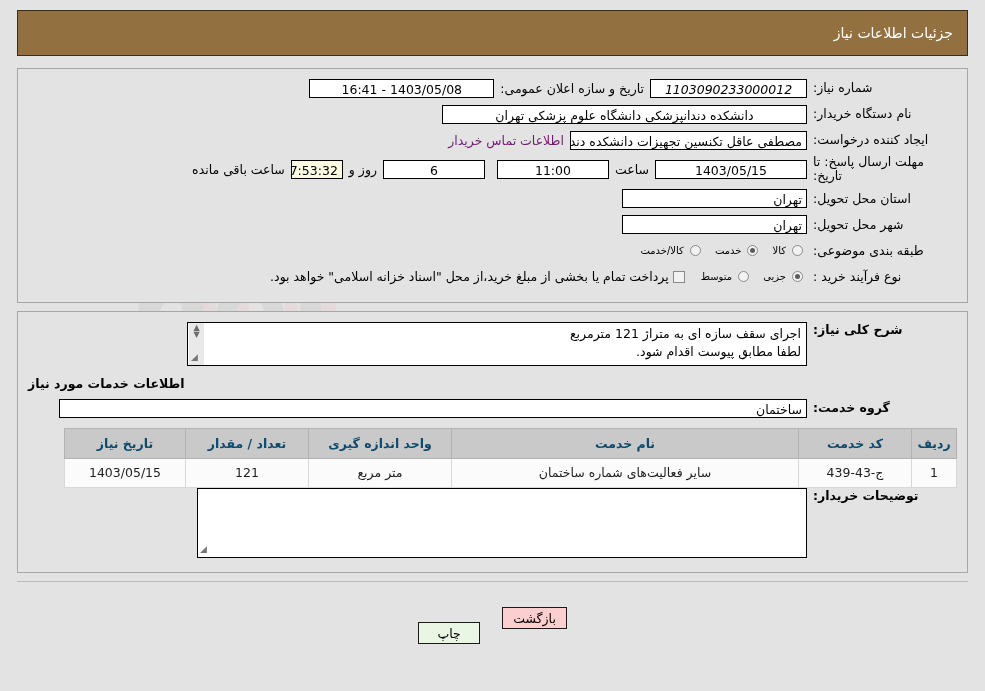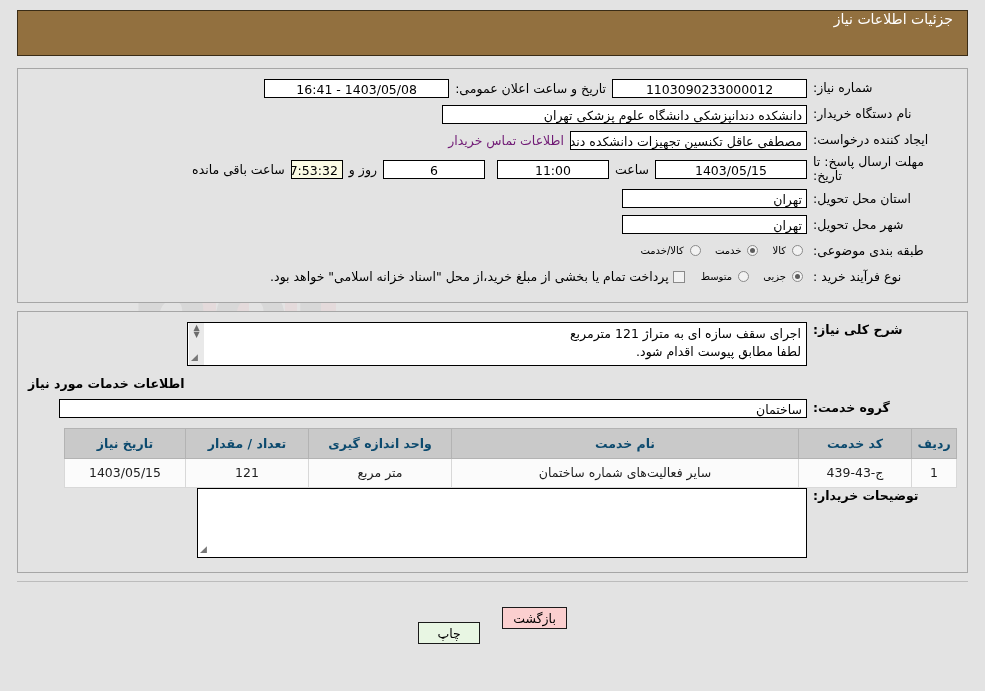--- a/index.html
+++ b/index.html
@@ -15,21 +15,21 @@
     display:flex;align-items:center;justify-content:center;
   }
   .wm svg{opacity:.30}
   .page{position:relative;z-index:10;}
 
   
   .titlebar{
     margin:10px 17px 0 17px;
     height:46px;background:#92703f;
     border:1px solid #3a2c16;
-    display:flex;justify-content:flex-start;
+    display:flex;align-items:center;justify-content:flex-start;
     box-sizing:border-box;
   }
   .titlebar .t{color:#fff;font-size:14px;padding-right:14px;}
 
   
   .panel{
     margin:12px 17px 0 17px;
     border:1px solid #a6a6a6;
     background:#e3e3e3;
     box-sizing:border-box;
@@ -43,22 +43,22 @@
     padding-left:6px;box-sizing:border-box;font-size:12.5px;
     line-height:1.25;
   }
   .lbl.two{line-height:1.15;}
   .fld{
     background:#fff;border:1px solid #000;
     height:19px;line-height:19px;
     font-size:12.5px;padding:0 4px;box-sizing:border-box;
     overflow:hidden;white-space:nowrap;text-align:center;
   }
-  .fld.rt{text-align:right;}
-  .f-need{width:195px;}
+  .fld.rt{}
+  .f-need{width:157px;font-style:italic;}
   .f-org{width:365px;}
   .f-creator{width:237px;text-align:right;}
   .f-date{width:152px;}
   .f-prov{width:185px;text-align:right;}
   .f-time{width:112px;}
   .f-days{width:102px;}
   .f-count{width:52px;background:#fbfbe4;}
   .f-pub{width:185px;}
   .sep{padding:0 6px;font-size:12.5px;white-space:nowrap;}
   .link{color:#701a75;font-size:12.5px;padding:0 6px;white-space:nowrap;cursor:pointer;}
@@ -146,21 +146,21 @@
 
   <div class="titlebar">
     <span class="t">جزئیات اطلاعات نیاز</span>
   </div>
 
   <div class="panel">
 
     <div class="row">
       <div class="lbl">شماره نیاز:</div>
       <div class="fld f-need">1103090233000012</div>
-      <div class="sep">تاریخ و ساعت اعلان عمومی:</div>
+      <div class="sep">تاریخ و سازه اعلان عمومی:</div>
       <div class="fld f-pub">1403/05/08 - 16:41</div>
     </div>
 
     <div class="row">
       <div class="lbl">نام دستگاه خریدار:</div>
       <div class="fld f-org rt">دانشکده دندانپزشکی دانشگاه علوم پزشکی تهران</div>
     </div>
 
     <div class="row">
       <div class="lbl">ایجاد کننده درخواست:</div>

